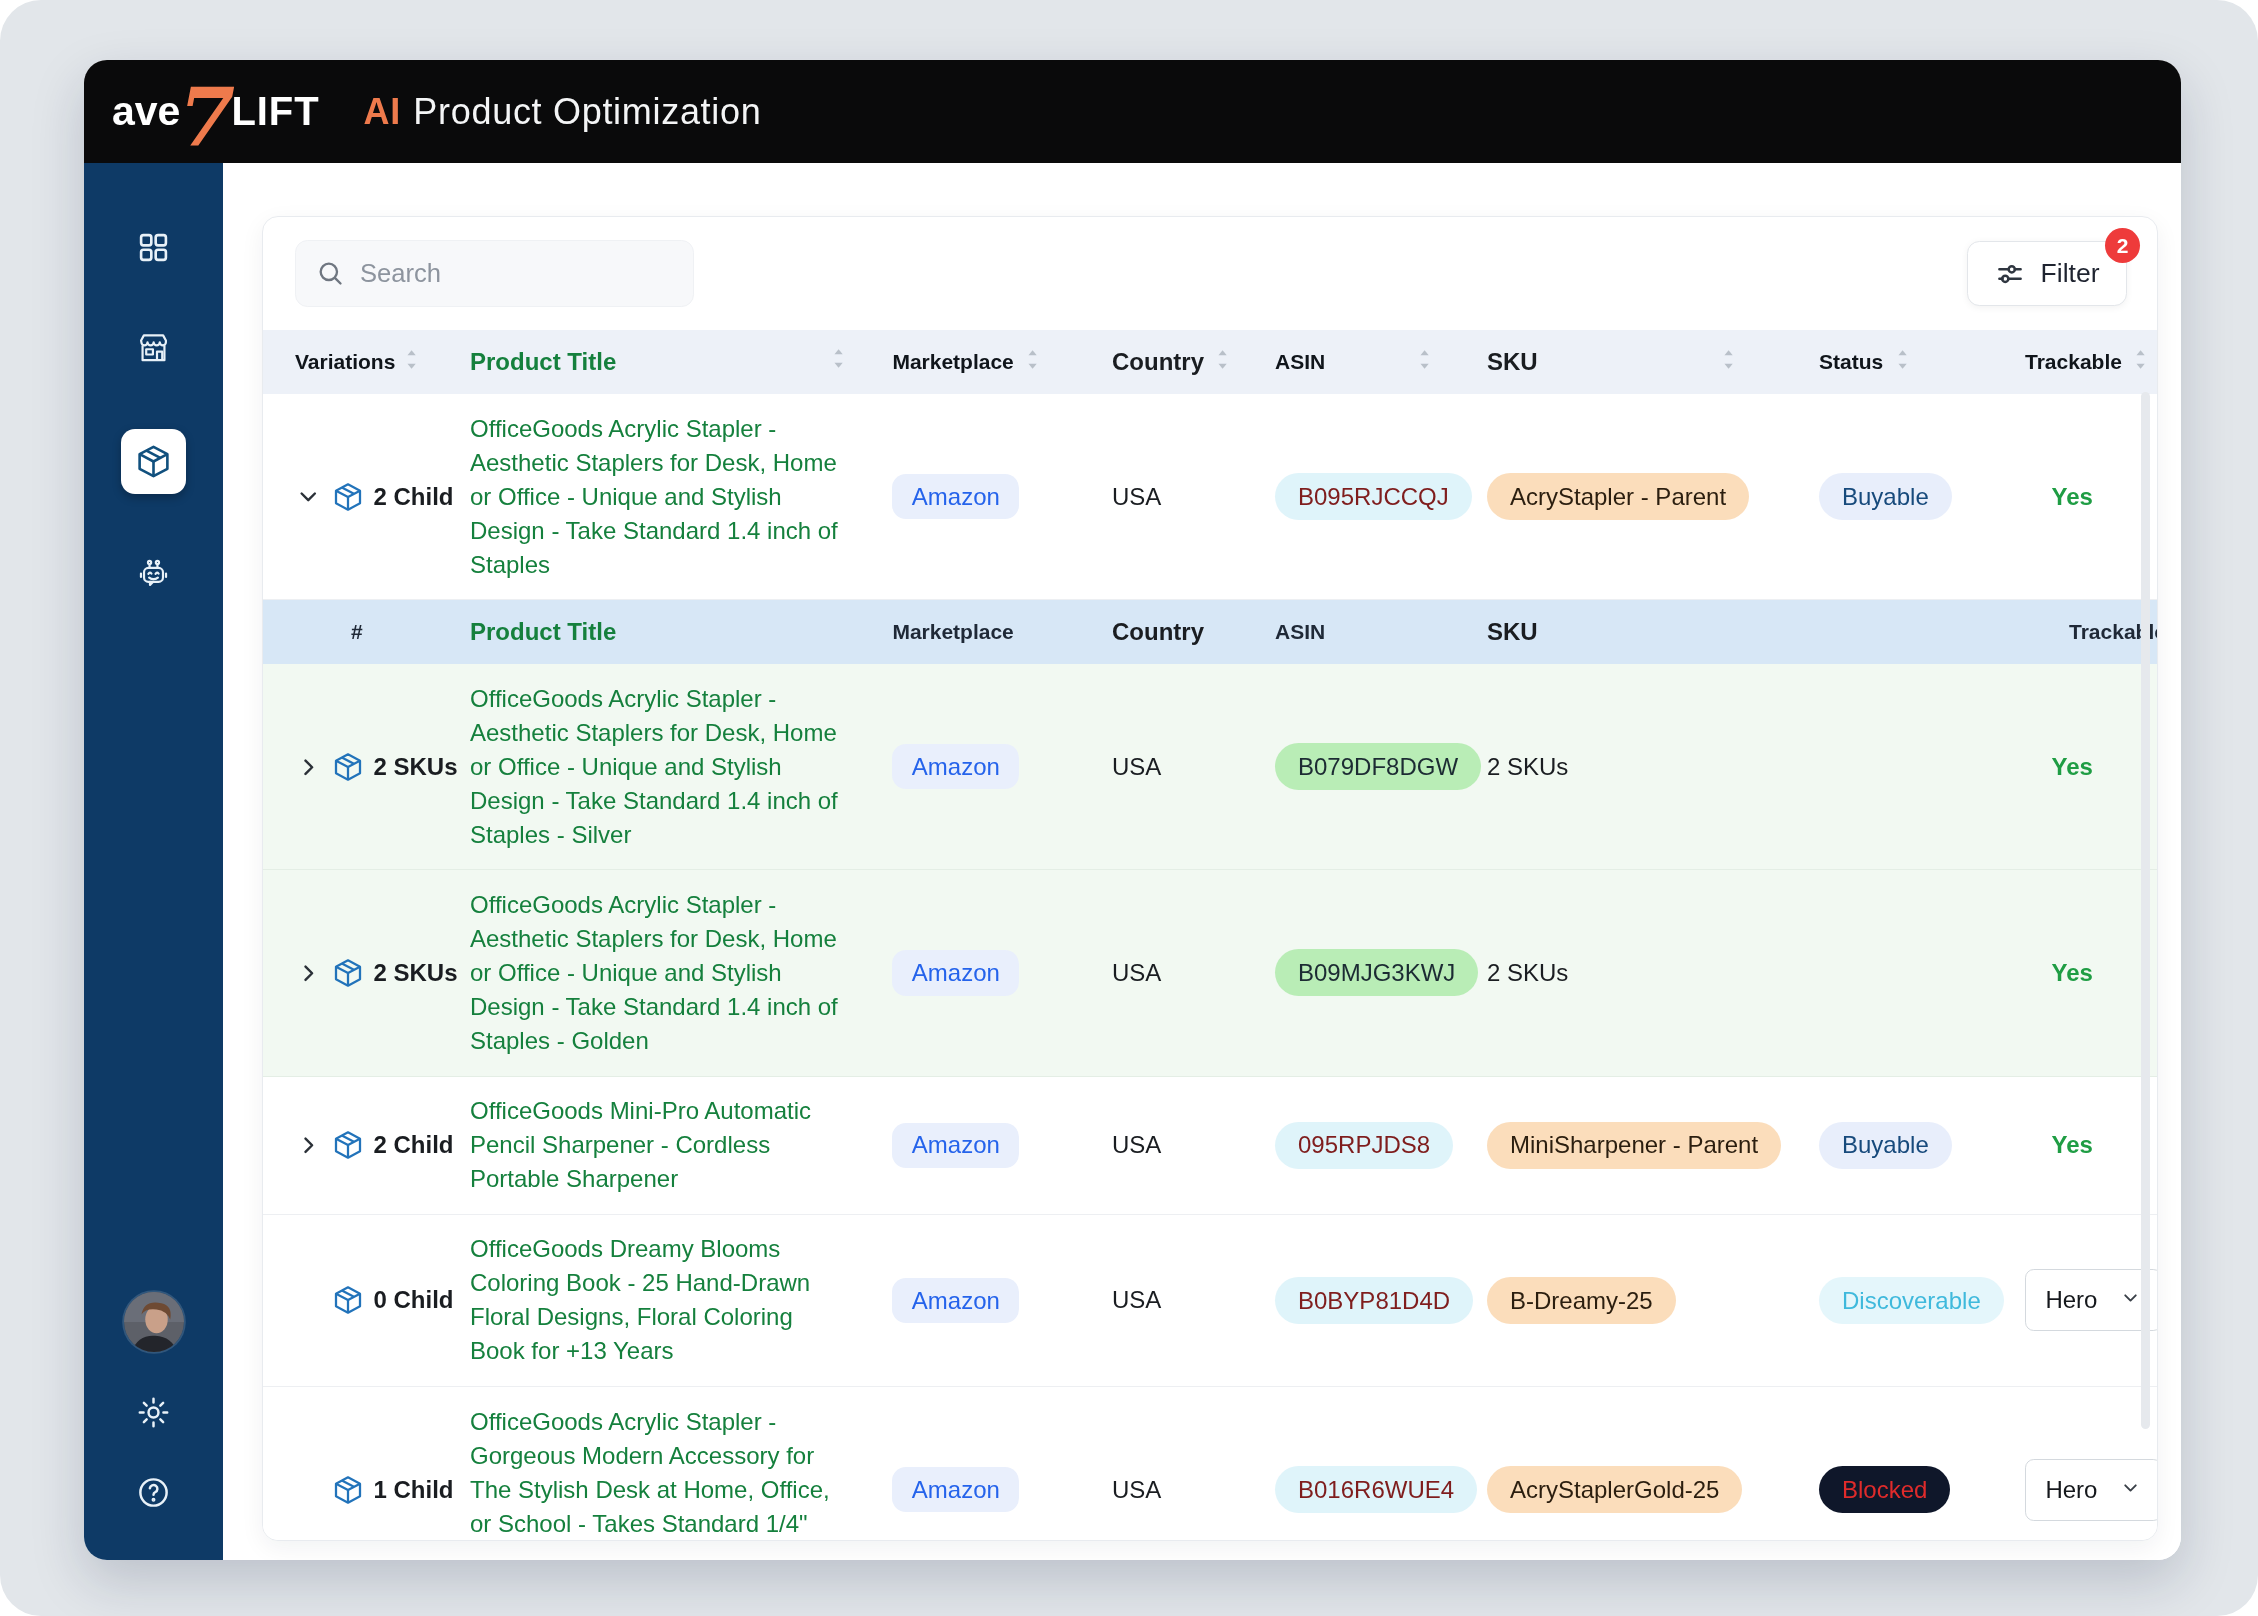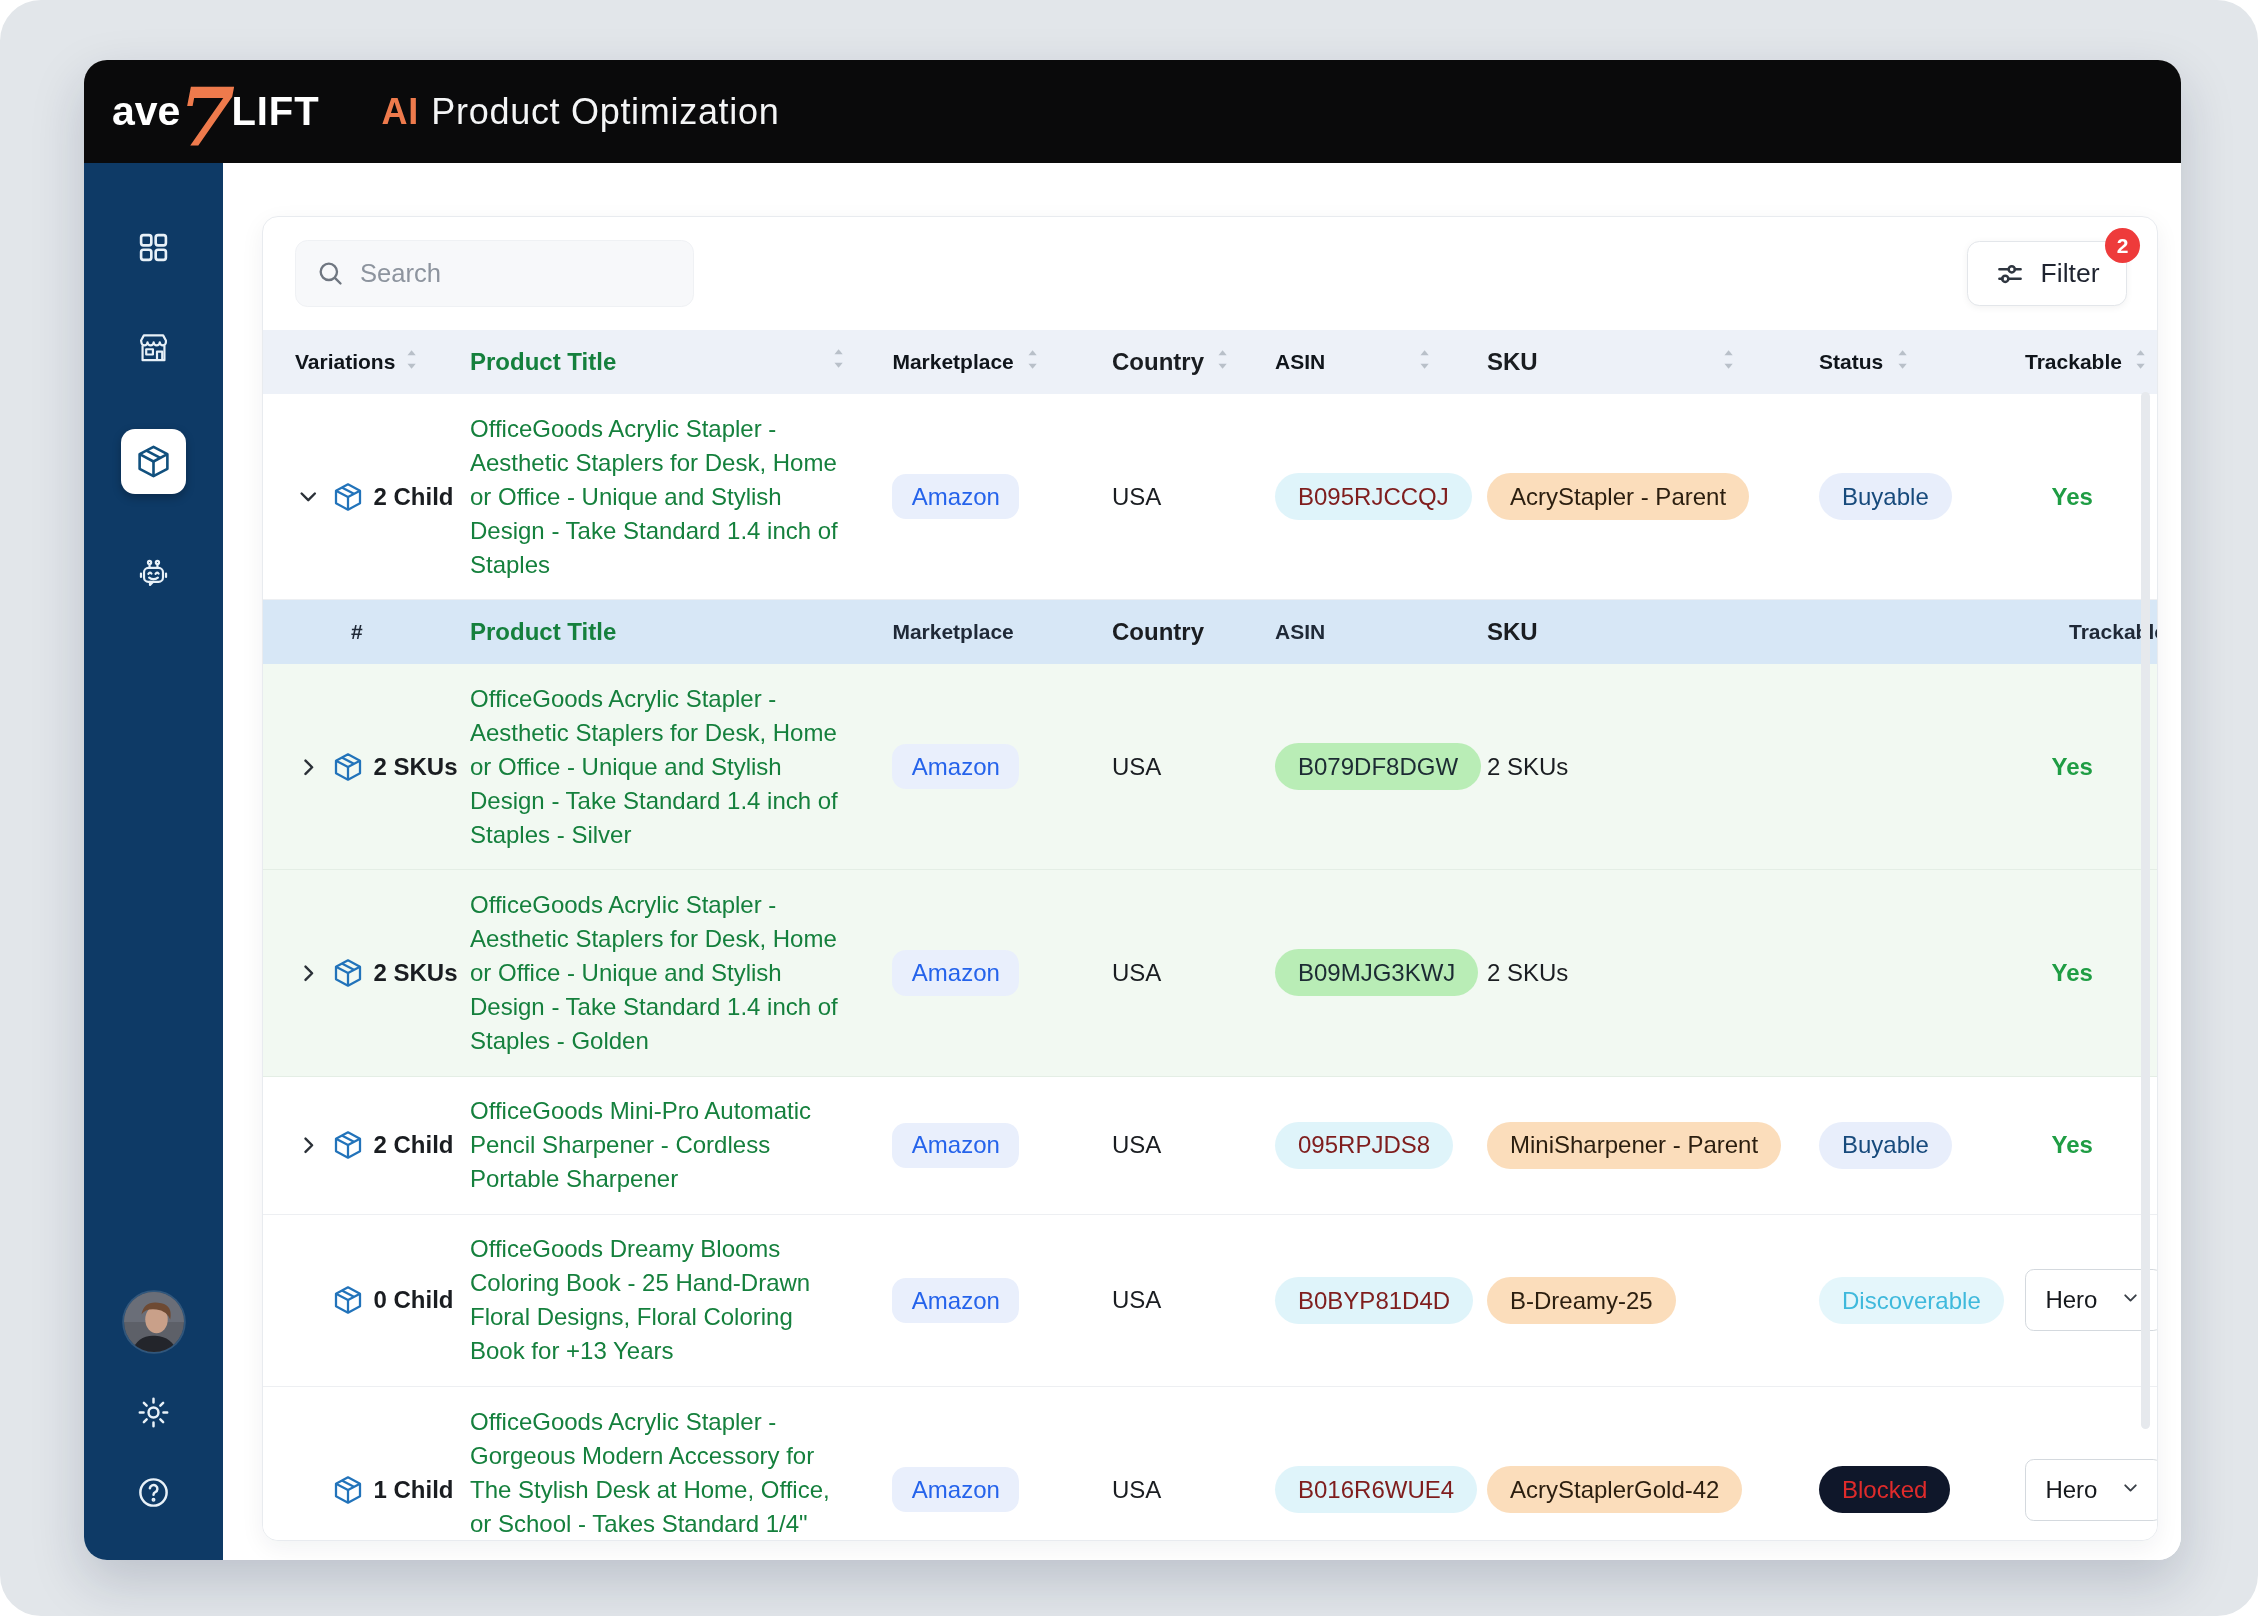--- a/index.html
+++ b/index.html
@@ -9,21 +9,21 @@
     -webkit-font-smoothing:antialiased;overflow:hidden;
   }
   .backdrop{position:absolute;inset:0;background:#E2E6EA;border-radius:41px;}
   .window{
     position:absolute;left:84px;top:60px;width:2097px;height:1500px;
     border-radius:23px;overflow:hidden;background:#ffffff;
     box-shadow:0 21px 53px rgba(15,30,60,.18);
     display:flex;flex-direction:column;
   }
   
-  .titlebar{height:103px;min-height:103px;background:#0A0A0B;display:flex;align-items:center;padding-left:28px;gap:62px;}
+  .titlebar{height:103px;min-height:103px;background:#0A0A0B;display:flex;align-items:center;padding-left:28px;gap:44px;}
   .logo{display:flex;align-items:center;color:#fff;}
   .logo-ave{font-size:41px;font-weight:700;letter-spacing:0;}
   .logo-seven{
     font-family:"DejaVu Serif","Liberation Serif",serif;font-style:italic;font-weight:700;
     font-size:81px;line-height:.72;color:#EE7A4C;display:inline-block;position:relative;top:7px;margin:0 -3.5px 0 -1.8px;
   }
   .logo-lift{font-size:40px;font-weight:700;letter-spacing:0.9px;}
   .app-title{font-size:36px;letter-spacing:0.7px;color:#F4F5F6;font-weight:500;display:flex;gap:12.4px;text-align:right;}
   .app-title .accent{color:#EE7A4C;font-weight:600;}
   
@@ -458,21 +458,21 @@
                         <path d="M12 12v9.5"></path>
                         <path d="M7.4 4.9l9 4.75"></path>
                       </svg></span>
                   </span>
                   <span class="var-label">1 Child</span>
                 </div>
                 <div class="c2">OfficeGoods Acrylic Stapler - Gorgeous Modern Accessory for The Stylish Desk at Home, Office, or School - Takes Standard 1/4" Staples - 5.25" Long - Gold</div>
                 <div class="c3"><span class="pill pill-amazon">Amazon</span></div>
                 <div class="c4"><span>USA</span></div>
                 <div class="c5"><span class="pill pill-cyan">B016R6WUE4</span></div>
-                <div class="c6"><span class="pill pill-peach">AcryStaplerGold-42</span></div>
+                <div class="c6"><span class="pill pill-peach">AcryStaplerGold-25</span></div>
                 <div class="c7"><span class="pill st-red">Blocked</span></div>
                 <div class="c8"><button class="select">
                     <span>Hero</span>
                     <span><svg viewBox="0 0 24 24" fill="none" stroke="currentColor" stroke-width="2.2" stroke-linecap="round" stroke-linejoin="round">
                         <polyline points="6 9.5 12 15.5 18 9.5"></polyline>
                       </svg></span>
                   </button></div>
               </div>
             </div>
 

